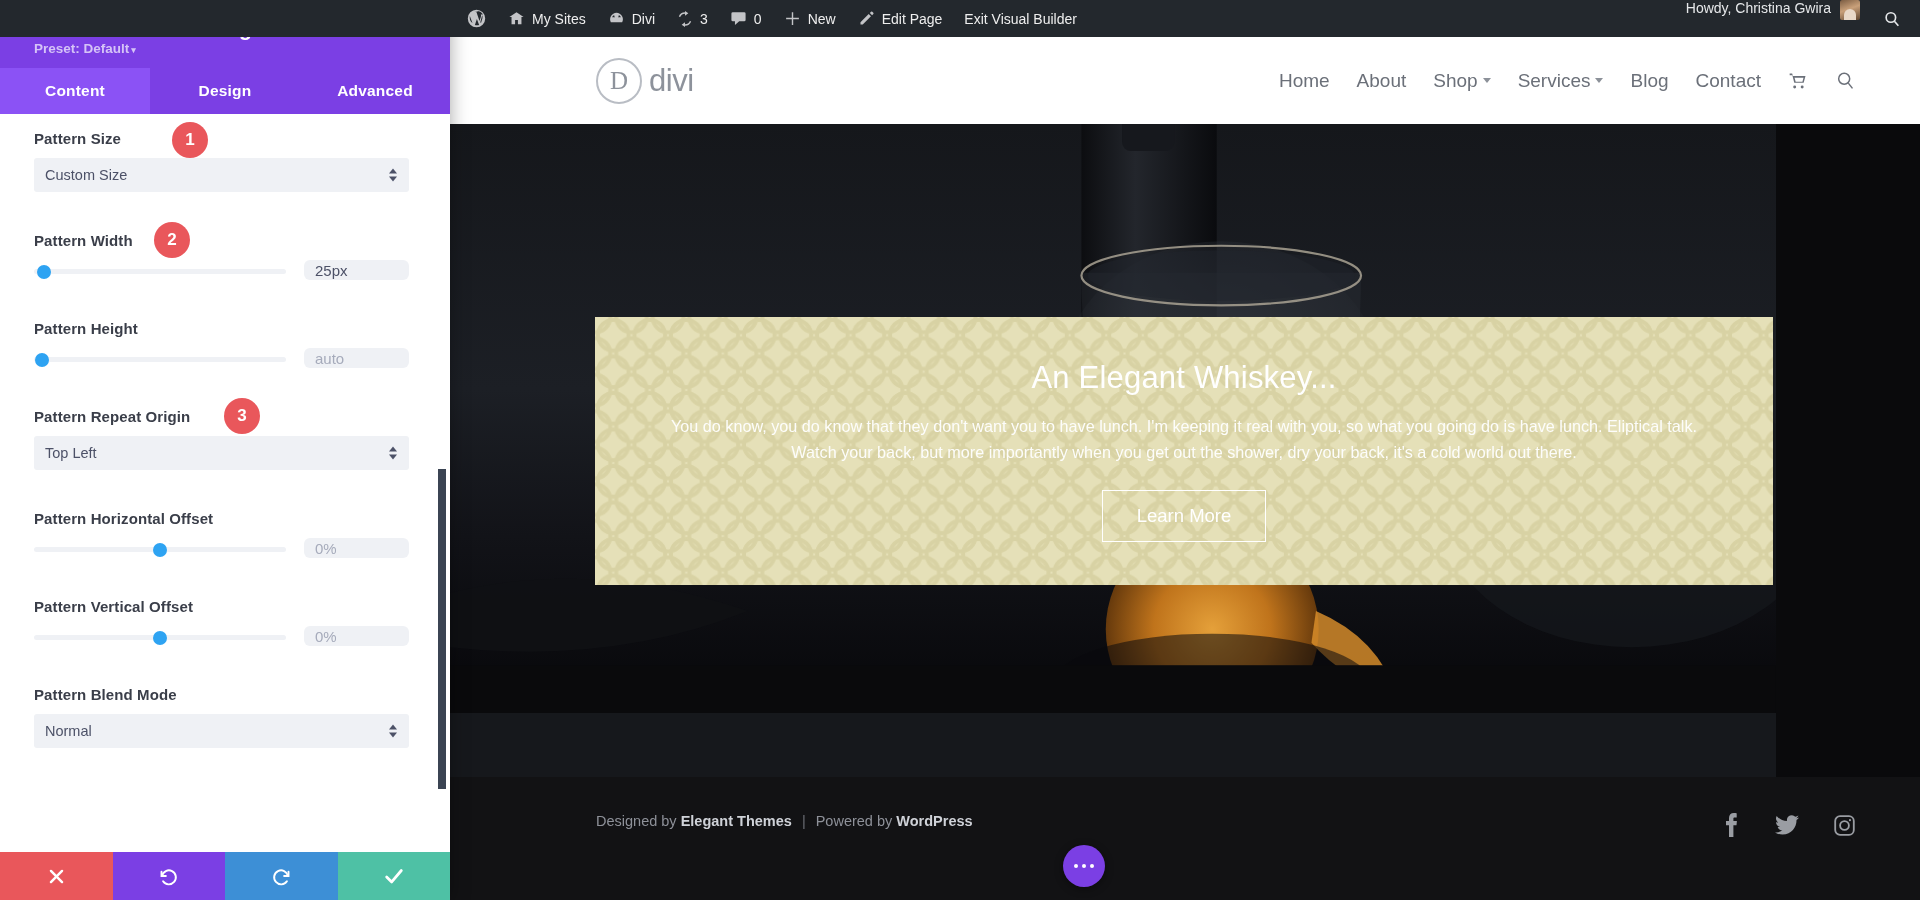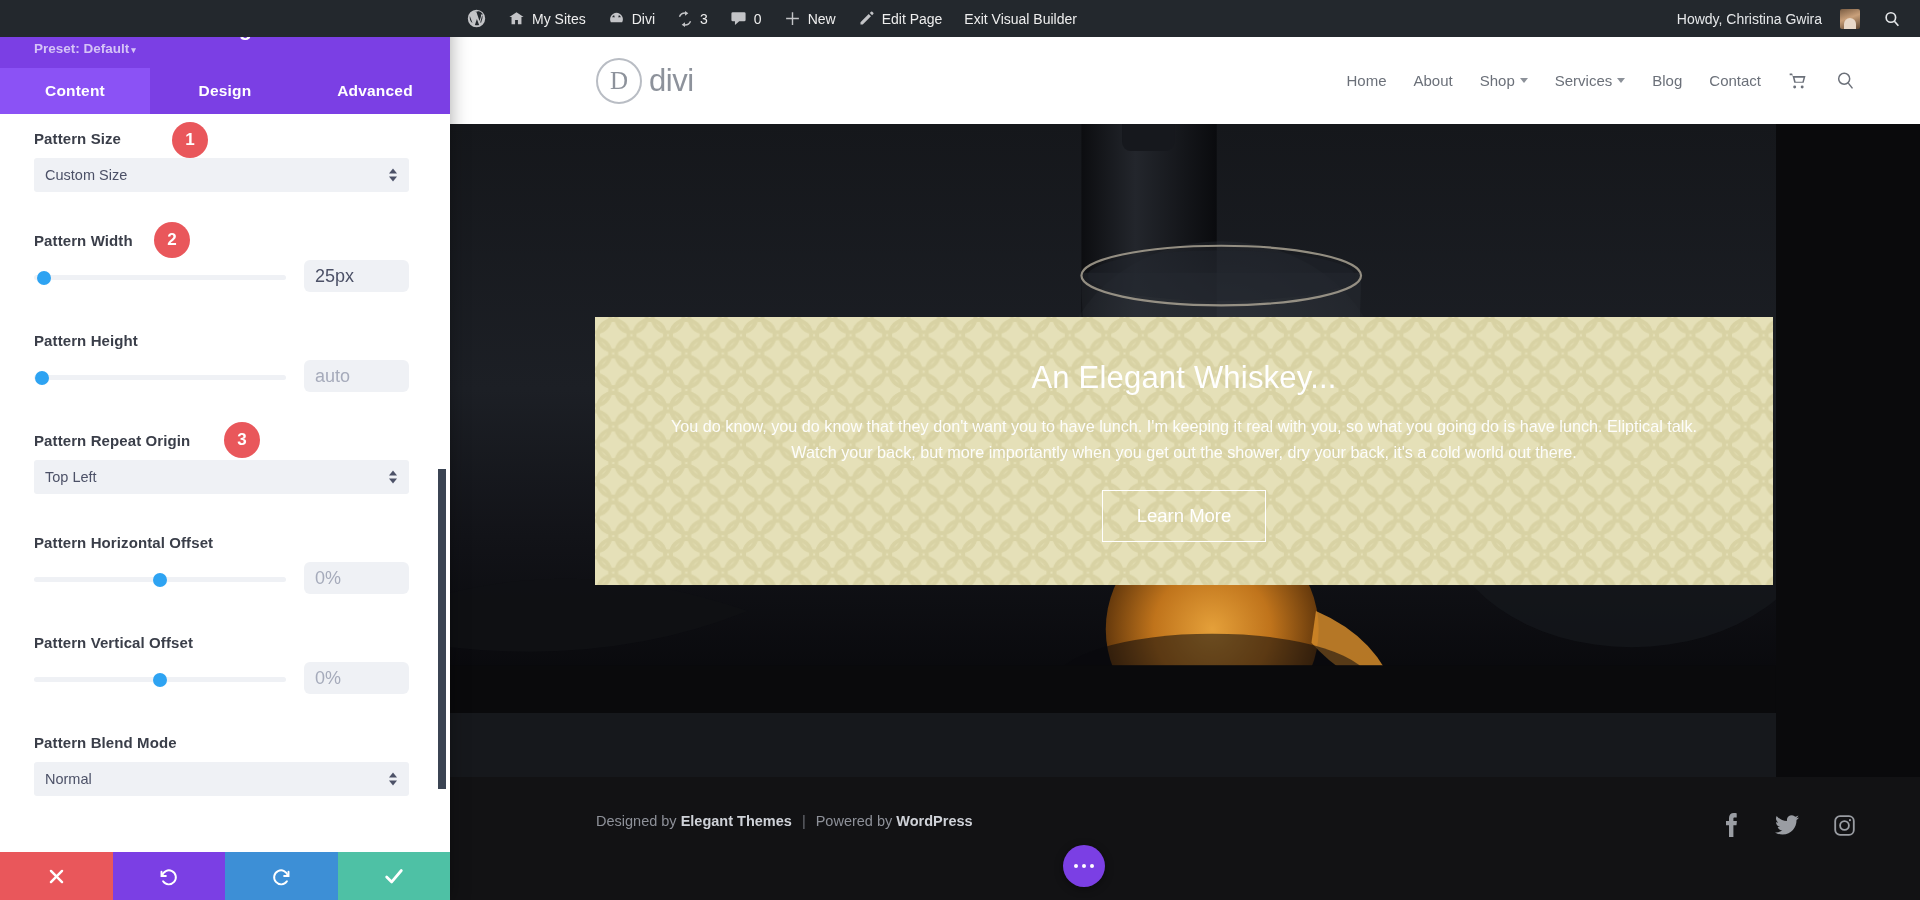--- a/index.html
+++ b/index.html
@@ -102,23 +102,23 @@
     position: relative; flex: 1; height: 5px;
     background: #eff1f5; border-radius: 3px; margin-top: 3px;
     cursor: pointer;
   }
   .slider-knob {
     position: absolute; top: 50%; transform: translate(-50%,-50%);
     width: 14px; height: 14px; border-radius: 50%;
     background: #2ea3f2; cursor: grab;
   }
   .num-input {
-    width: 105px; height: 32px;
+    width: 105px; height: 20px;
     background: #eff1f5; border: none; border-radius: 6px;
-    font-size: 18px; color: #4c5167;
+    font-size: 15px; color: #4c5167;
     padding: 0 11px;
     font-family: "Liberation Sans", sans-serif;
   }
   .num-input::placeholder { color: #a6abbb; }
   .num-input.placeholder-val { color: #a6abbb; }
 
   
   .badge {
     position: absolute;
     width: 36px; height: 36px; border-radius: 50%;
@@ -165,21 +165,21 @@
   .adminbar-left { display: flex; padding-left: 456px; gap: 0; }
   .ab-item {
     display: flex; align-items: center; gap: 7px;
     padding: 0 11px; height: 37px; cursor: pointer; white-space: nowrap;
   }
   .ab-item .lbl { font-size: 14px; color: #eee; }
   .adminbar-right {
     position: absolute; right: 0; top: 0; height: 37px;
     display: flex; align-items: center; gap: 0; padding-right: 6px;
   }
-  .ab-howdy { display:flex; align-items:center; gap:18px; padding: 0 10px; height:37px; cursor:pointer;}
+  .ab-howdy { display:flex; gap:9px; padding: 0 10px; height:37px; cursor:pointer;}
   .ab-avatar {
     width: 20px; height: 20px; border-radius: 2px;
     background: linear-gradient(160deg,#7a5c42 0%, #c9a07a 45%, #5e4530 100%);
     position: relative; overflow: hidden; flex: none;
   }
   .ab-avatar::after {
     content:''; position:absolute; left:4px; top:9px; width:12px; height:12px;
     background:#e8d8c8; border-radius:50% 50% 0 0;
   }
   .ab-search { padding: 0 13px; height: 37px; display:flex; align-items:center; cursor:pointer;}
@@ -204,21 +204,21 @@
     font-size: 25px; color: #8d929b; font-family: "Liberation Serif", serif;
   }
   .divi-logo .wordmark {
     font-size: 31px; color: #8d929b; letter-spacing: -.5px;
     font-family: "Liberation Sans", sans-serif; font-weight: 300;
   }
   .site-nav {
     margin-left: auto; display: flex; align-items: center; gap: 27px;
   }
   .nav-link {
-    font-size: 15px; color: #6b7079; cursor: pointer;
+    font-size: 19px; color: #6b7079; cursor: pointer;
     display: flex; align-items: center; gap: 5px; white-space: nowrap;
   }
   .nav-caret {
     width:0;height:0;border-left:4px solid transparent;border-right:4px solid transparent;
     border-top:5px solid #8c9199;
   }
   .nav-icon { cursor: pointer; display:flex; align-items:center; }
 
   
   .hero {

